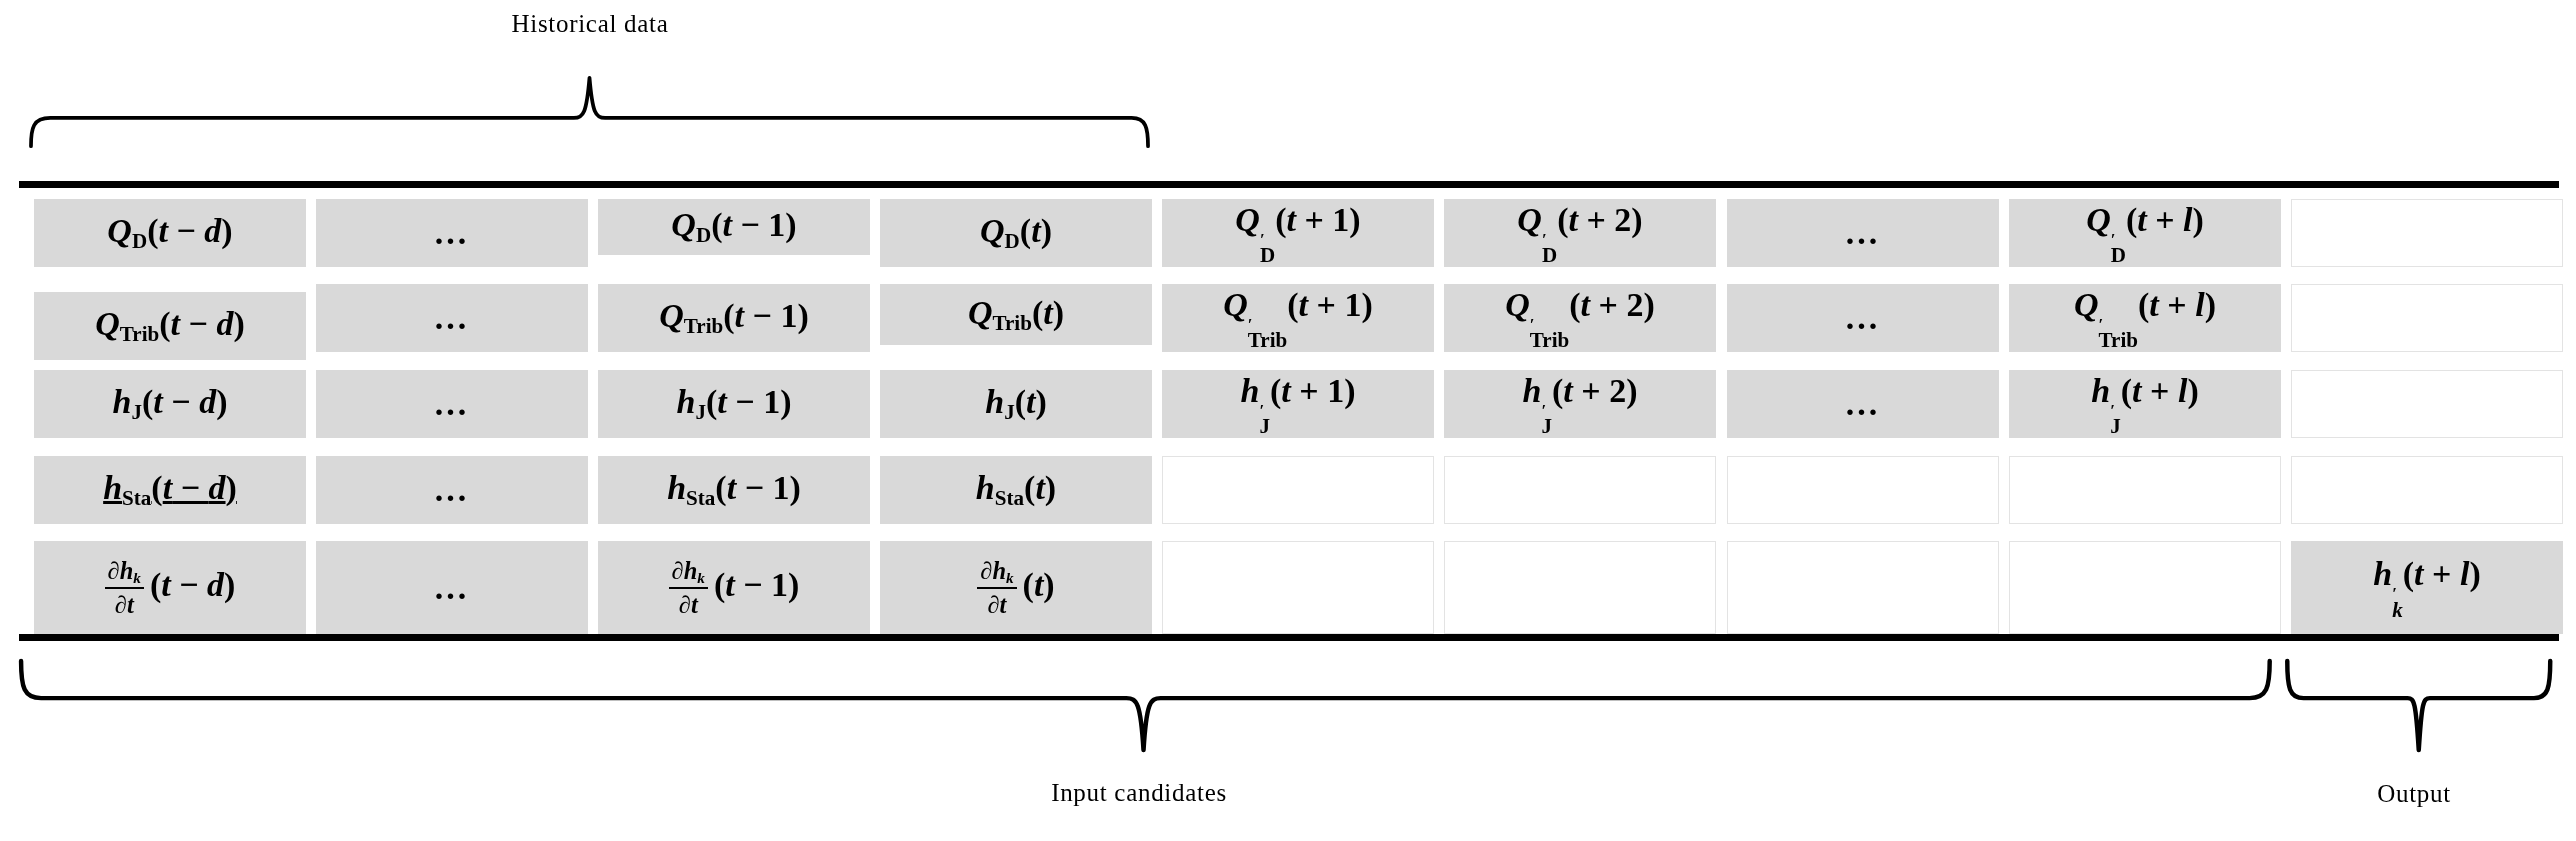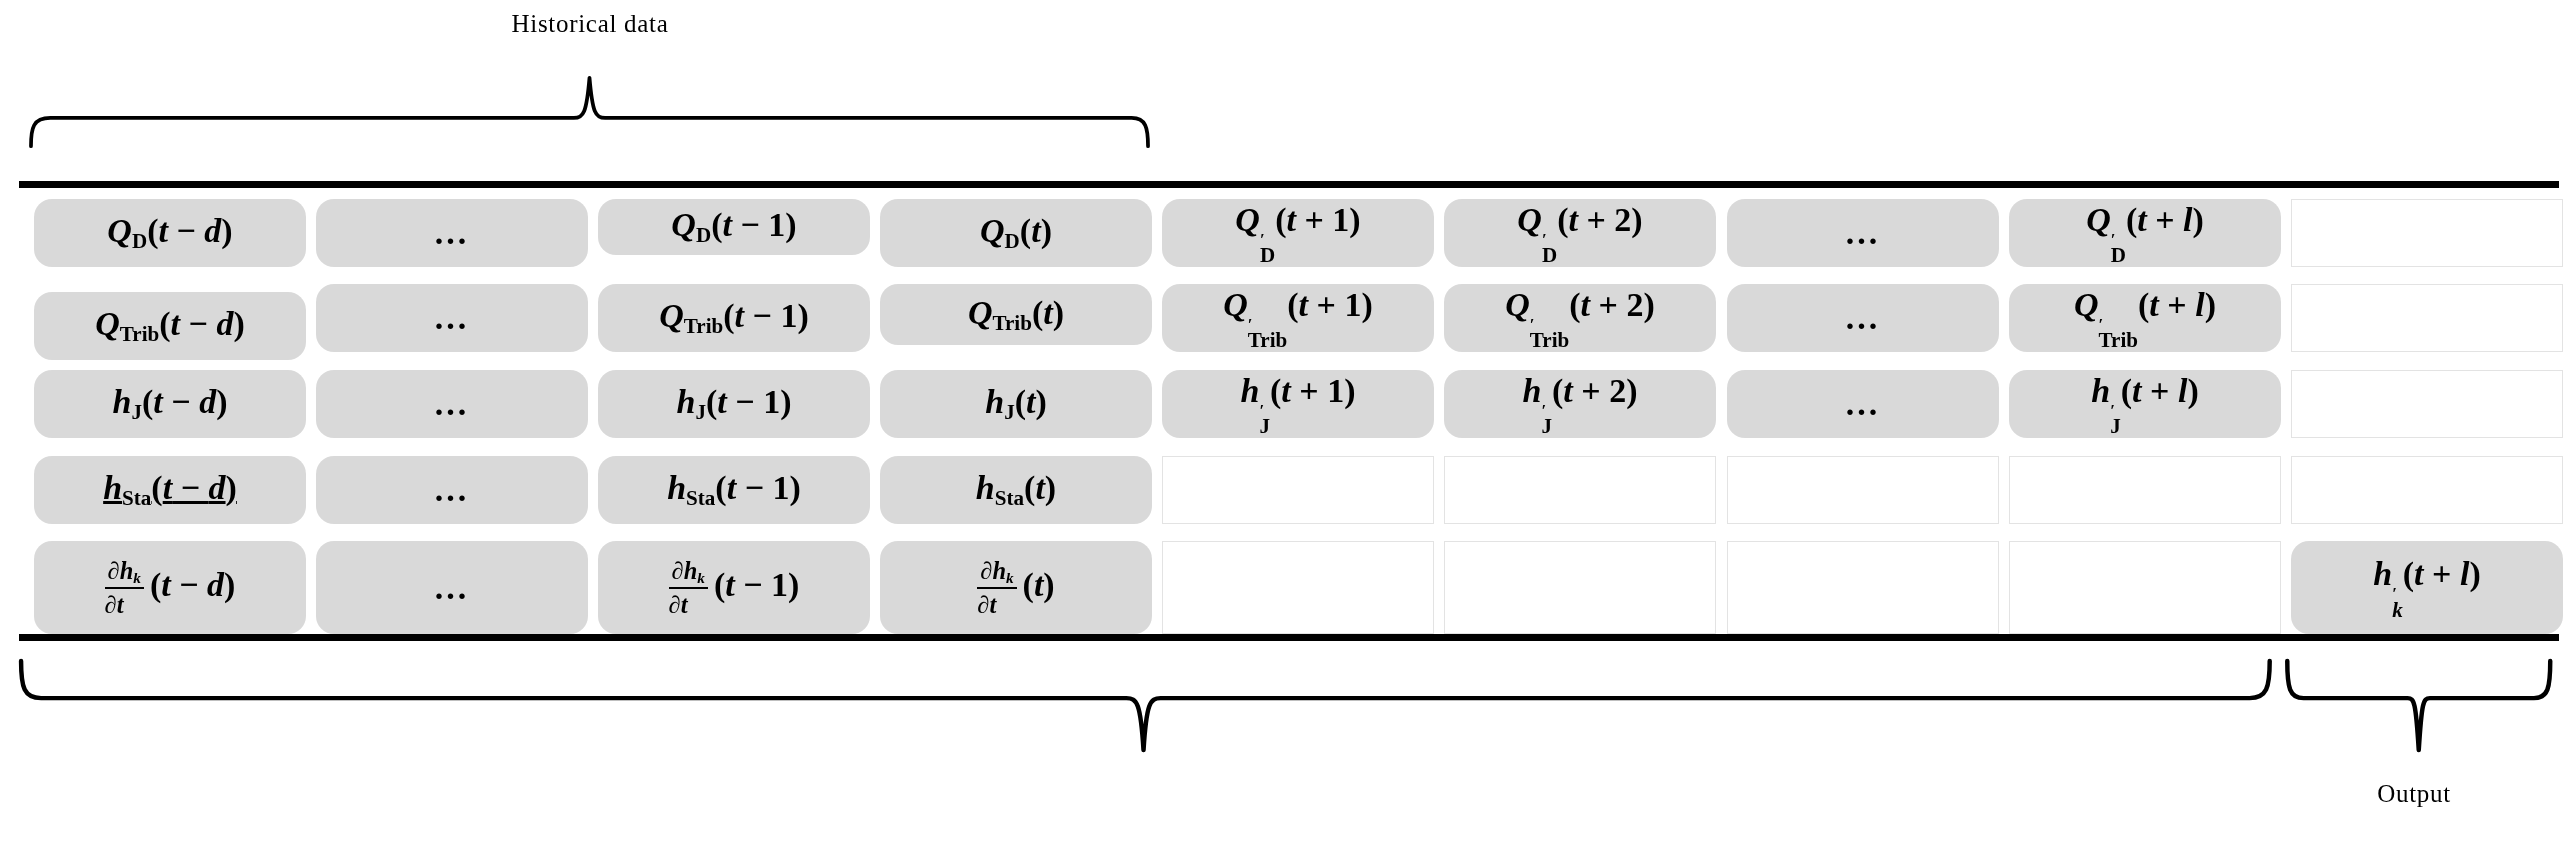--- a/index.html
+++ b/index.html
@@ -16,32 +16,32 @@
     position:absolute;transform:translateX(-50%);font-size:25px;line-height:1.1;
     white-space:nowrap;letter-spacing:0.7px;color:var(--ink);
   }
   .hline{position:absolute;left:18.6px;width:2540px;height:6.7px;background:var(--ink);}
   .brace{position:absolute;}
   .brace path{fill:none;stroke:var(--ink);stroke-linecap:round;stroke-linejoin:round;}
   .cell{
     position:absolute;display:flex;align-items:center;justify-content:center;
     font-size:34px;font-weight:bold;color:var(--ink);box-sizing:border-box;
   }
-  .cell.filled{background:var(--cell-bg);border-radius:18px;}
+  .cell.filled{background:var(--cell-bg);}
   .cell.empty{background:#ffffff;border:1.5px solid var(--empty-border);}
   .math{white-space:nowrap;}
   .it{font-style:italic;}
   .up{font-style:normal;}
   .sb{font-size:0.62em;vertical-align:-0.28em;}
   .ss{display:inline-flex;flex-direction:column;align-items:flex-start;
       vertical-align:-0.42em;line-height:0.85;}
   .ss .s-sup{font-size:0.50em;}
   .ss .s-sub{font-size:0.62em;}
   .dots{letter-spacing:3px;}
-  .frac{display:inline-flex;flex-direction:column;align-items:flex-start;
+  .frac{display:inline-flex;flex-direction:column;align-items:center;
         font-size:0.72em;line-height:1.12;vertical-align:middle;margin-right:6px;}
   .frac .num{border-bottom:2.2px solid var(--ink);padding:0 3px 1.5px;}
   .frac .den{padding-top:1.5px;}
 </style>
 </head>
 <body>
 
 <div class="canvas">
 
   <div class="cap-label" style="left:590px;top:10.4px">Historical data</div>
@@ -208,17 +208,18 @@
   <div class="hline" style="top:634px"></div>
 
   <svg class="brace" style="left:15px;top:658px" width="2263" height="104" viewBox="0 0 3040 140">
     <path d="M 5 4 C 5 40 9 54 32 54 L 1493 54 C 1507 54 1512 60 1516 124 C 1520 60 1525 54 1539 54 L 3005 54 C 3028 54 3032 40 3032 4" stroke-width="6"></path>
   </svg>
 
   <svg class="brace" style="left:2284px;top:658px" width="271" height="104" viewBox="0 0 364 140">
     <path d="M 4 4 C 4 40 7 54 26 54 L 166 54 C 175 54 177 60 181 124 C 185 60 187 54 196 54 L 336 54 C 355 54 358 40 358 4" stroke-width="6"></path>
   </svg>
 
+  <div class="cap-label" style="left:1139px;top:779px">Input candidates</div>
 
   <div class="cap-label" style="left:2414px;top:780px">Output</div>
 
 </div>
 
 
 </body></html>

